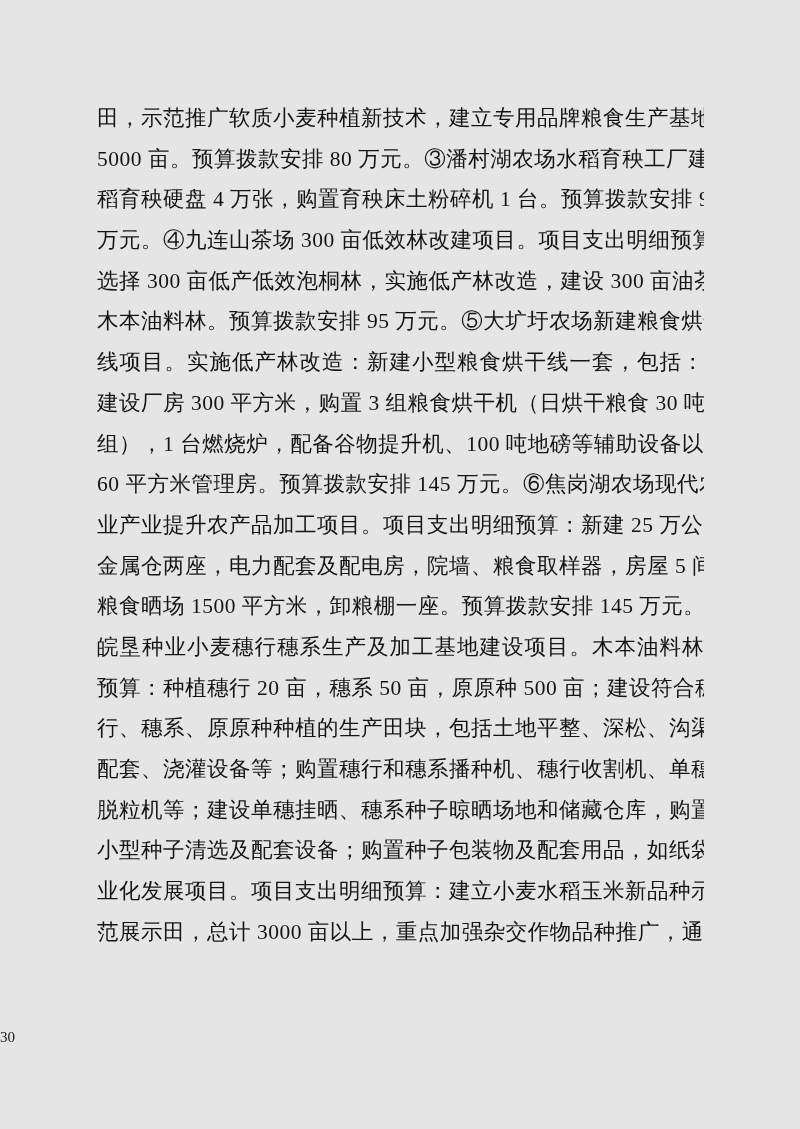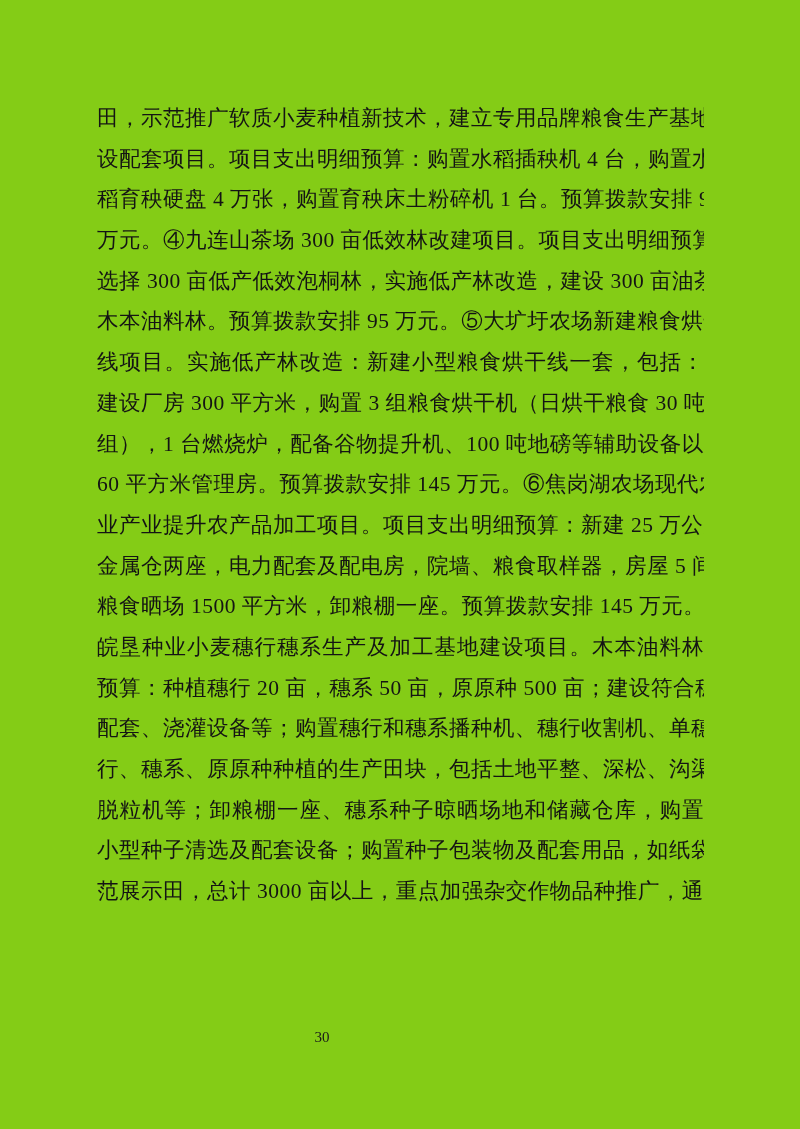--- a/index.html
+++ b/index.html
@@ -4,21 +4,21 @@
 <style>
   html, body {
     margin: 0;
     padding: 0;
     background: #ffffff;
   }
   .page {
     position: relative;
     width: 800px;
     height: 1129px;
-    background: #84cc16;
+    background: #e5e5e5;
     overflow: hidden;
     font-family: "Liberation Serif", "DejaVu Serif", serif;
     color: #141414;
   }
   .textblock {
     position: absolute;
     left: 97px;
     top: 98px;
     width: 607px;
   }
@@ -31,46 +31,47 @@
     text-align-last: justify;
     text-justify: distribute;
     overflow: hidden;
     white-space: nowrap;
   }
   .page-number {
     position: absolute;
     left: 0;
     top: 1028px;
     width: 644px;
-    text-align: center;
+    text-align: left;
     font-size: 15px;
     line-height: 18px;
     color: #1a1a1a;
   }
 </style>
 </head>
 <body>
 
 <div class="page">
   <div class="textblock">
     <div class="line">田，示范推广软质小麦种植新技术，建立专用品牌粮食生产基地</div>
-    <div class="line">设配套项目。项目支出明细预算：购置水稻插秧机 4 台，购置水</div>
+    <div class="line">5000 亩。预算拨款安排 80 万元。③潘村湖农场水稻育秧工厂建</div>
     <div class="line">稻育秧硬盘 4 万张，购置育秧床土粉碎机 1 台。预算拨款安排 95</div>
     <div class="line">万元。④九连山茶场 300 亩低效林改建项目。项目支出明细预算：</div>
     <div class="line">选择 300 亩低产低效泡桐林，实施低产林改造，建设 300 亩油茶</div>
     <div class="line">木本油料林。预算拨款安排 95 万元。⑤大圹圩农场新建粮食烘干</div>
     <div class="line">线项目。实施低产林改造：新建小型粮食烘干线一套，包括：</div>
     <div class="line">建设厂房 300 平方米，购置 3 组粮食烘干机（日烘干粮食 30 吨/</div>
     <div class="line">组），1 台燃烧炉，配备谷物提升机、100 吨地磅等辅助设备以及</div>
     <div class="line">60 平方米管理房。预算拨款安排 145 万元。⑥焦岗湖农场现代农</div>
     <div class="line">业产业提升农产品加工项目。项目支出明细预算：新建 25 万公斤</div>
     <div class="line">金属仓两座，电力配套及配电房，院墙、粮食取样器，房屋 5 间，</div>
     <div class="line">粮食晒场 1500 平方米，卸粮棚一座。预算拨款安排 145 万元。⑦</div>
     <div class="line">皖垦种业小麦穗行穗系生产及加工基地建设项目。木本油料林</div>
     <div class="line">预算：种植穗行 20 亩，穗系 50 亩，原原种 500 亩；建设符合穗</div>
+    <div class="line">行、穗系、原原种种植的生产田块，包括土地平整、深松、沟渠</div>
     <div class="line">配套、浇灌设备等；购置穗行和穗系播种机、穗行收割机、单穗</div>
-    <div class="line">行、穗系、原原种种植的生产田块，包括土地平整、深松、沟渠</div>
-    <div class="line">脱粒机等；卸粮棚一座、穗系种子晾晒场地和储藏仓库，购置</div>
+    <div class="line">脱粒机等；建设单穗挂晒、穗系种子晾晒场地和储藏仓库，购置</div>
     <div class="line">小型种子清选及配套设备；购置种子包装物及配套用品，如纸袋、</div>
+    <div class="line">业化发展项目。项目支出明细预算：建立小麦水稻玉米新品种示</div>
     <div class="line">范展示田，总计 3000 亩以上，重点加强杂交作物品种推广，通过</div>
   </div>
   <div class="page-number">30</div>
 </div>
 
 </body></html>

